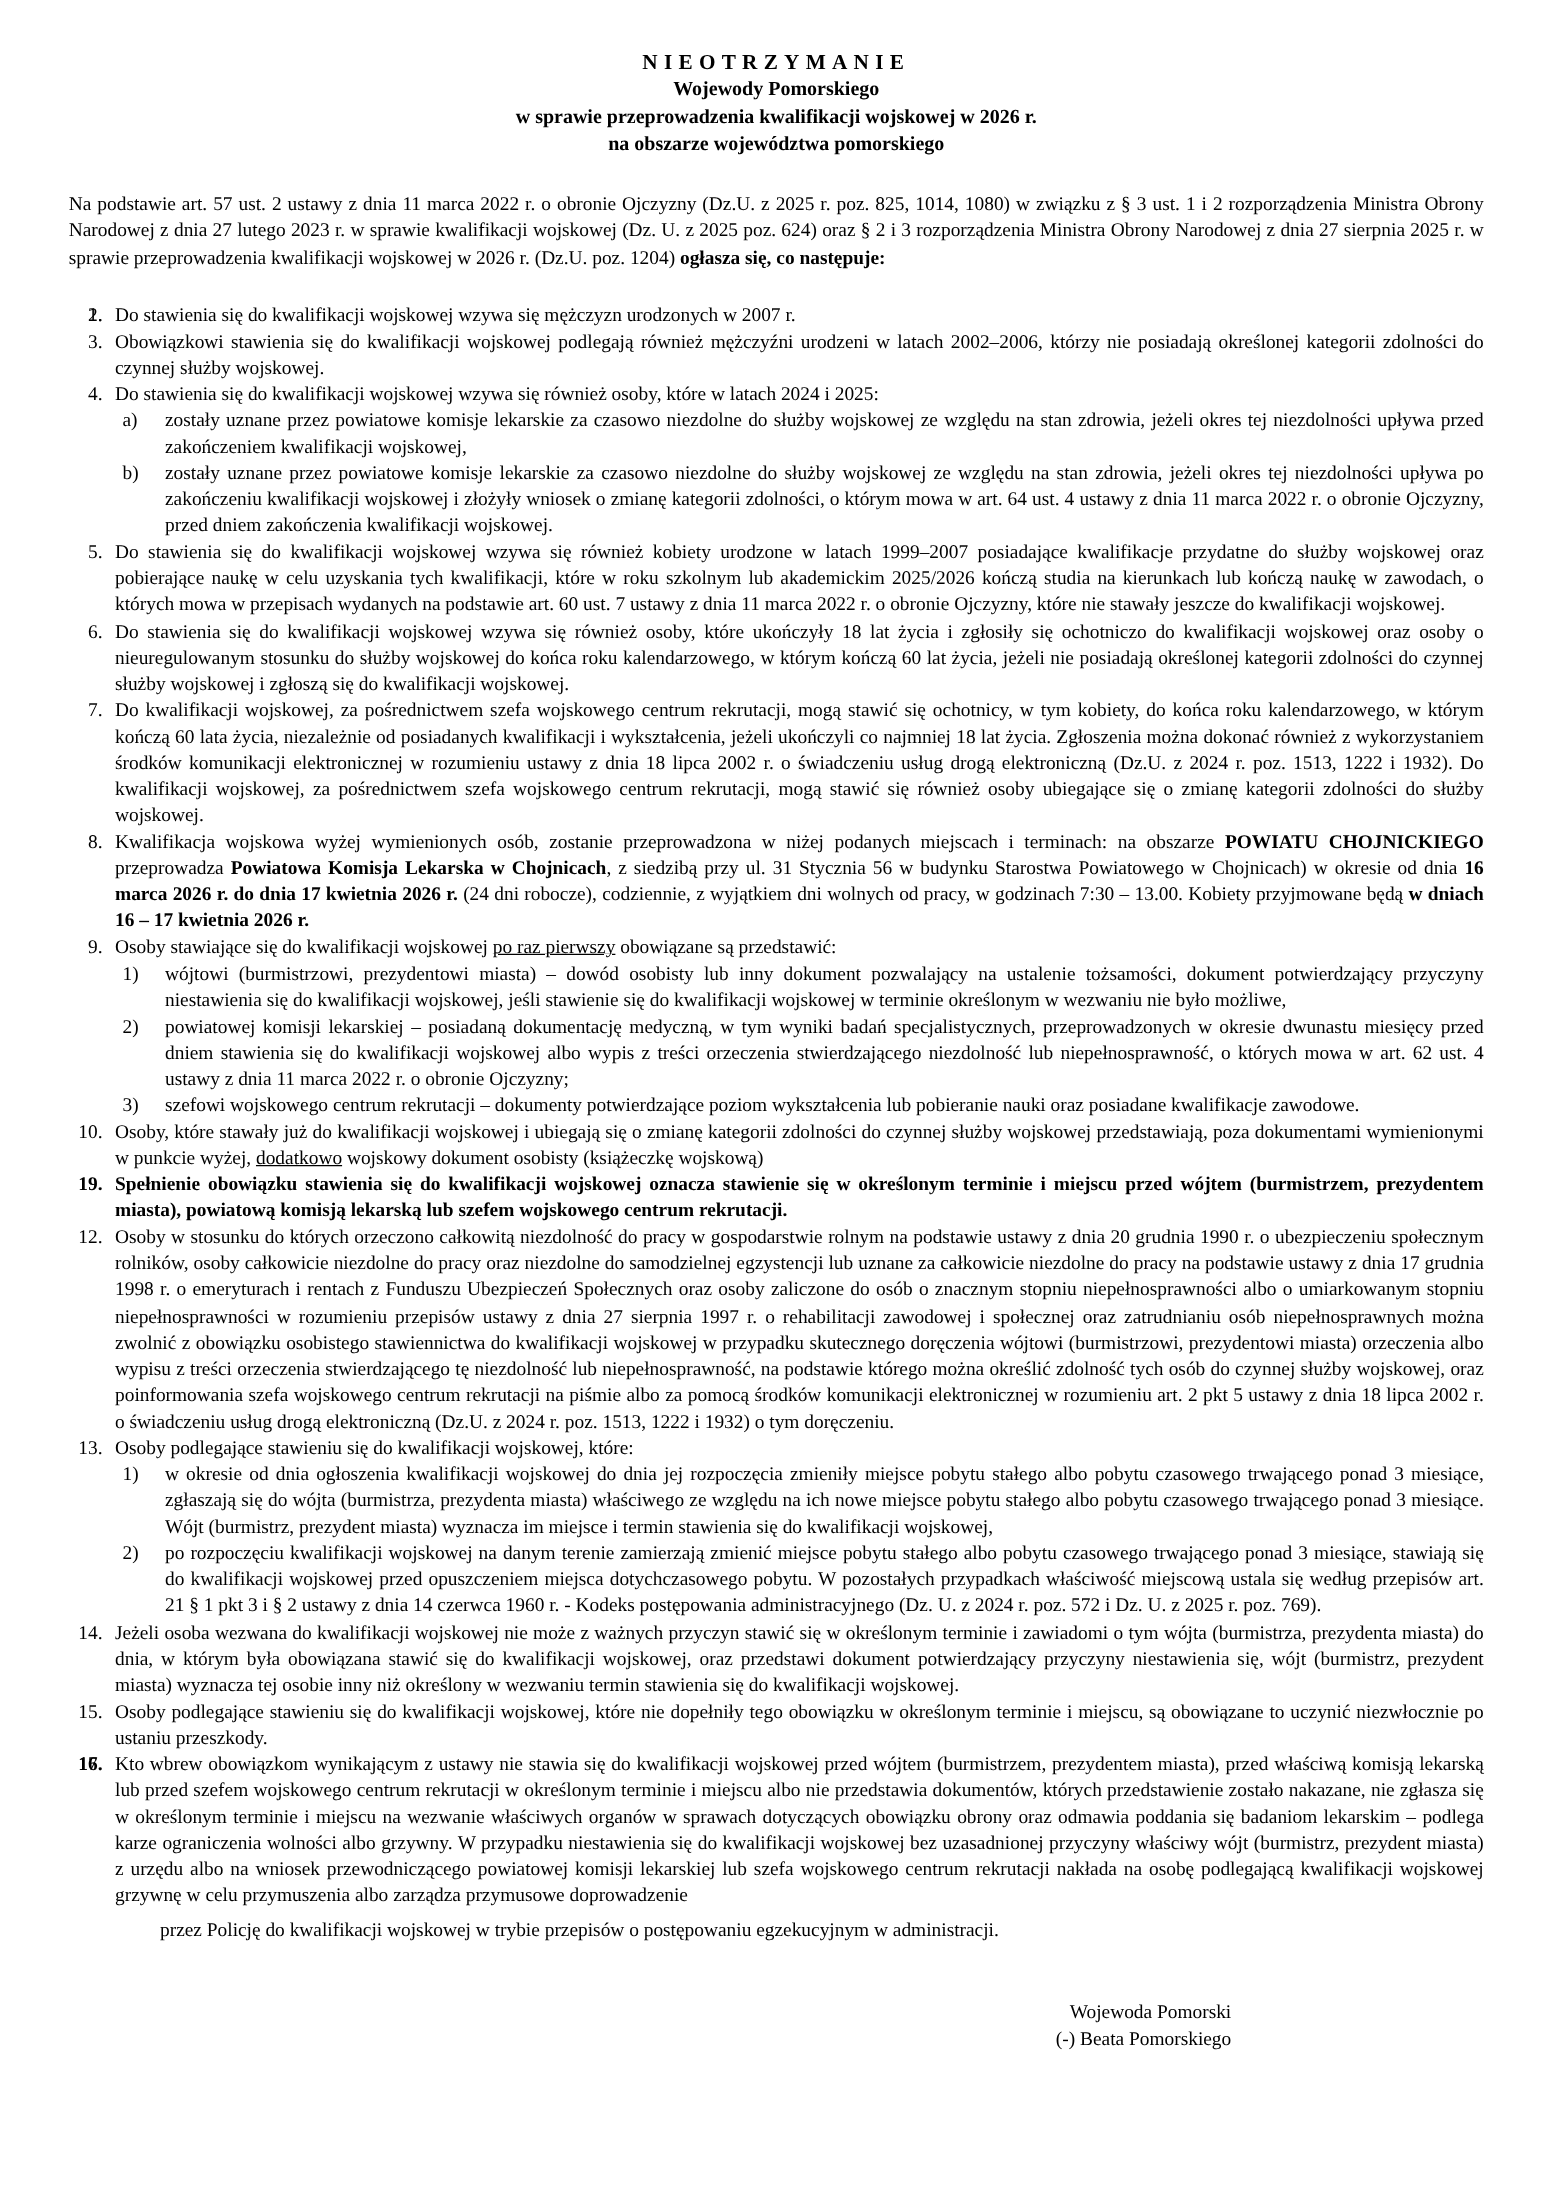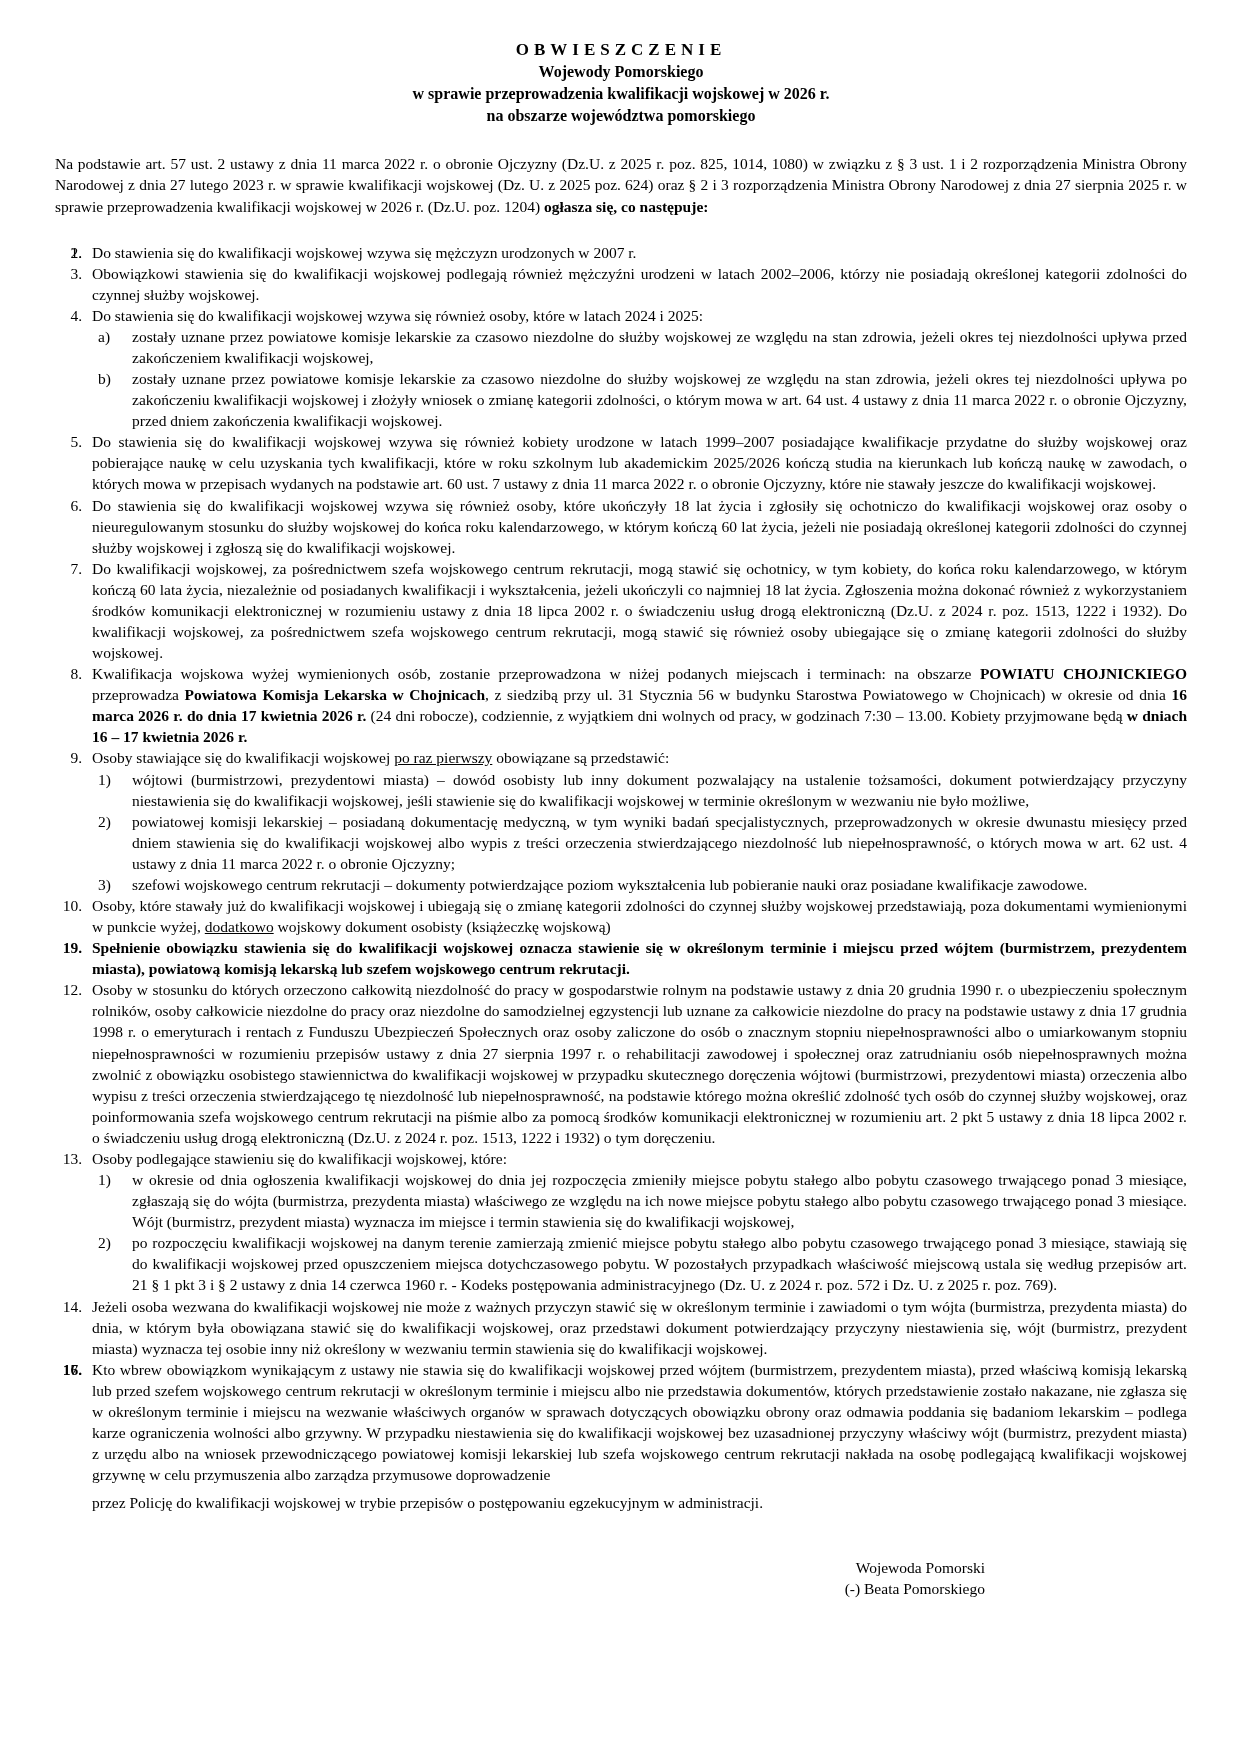--- a/index.html
+++ b/index.html
@@ -19,37 +19,37 @@
   .doc-header { text-align: center; font-weight: bold; }
   .doc-header .t1 { font-size: 17px; letter-spacing: 5px; }
   .doc-header .t2, .doc-header .t3, .doc-header .t4 { font-size: 16px; }
   .intro { margin-top: 27px; text-align: justify; }
   .items { margin-top: 25px; }
   .item { position: relative; padding-left: 37px; text-align: justify; }
   .item > .marker { position: absolute; left: 0; top: 0; width: 27px; text-align: right; }
   .item.bold-item, .item.bold-item > .marker { font-weight: bold; }
   .sub-item { position: relative; padding-left: 40px; text-align: justify; }
   .sub-item > .marker { position: absolute; left: 6px; top: 0; }
-  .para2 { margin-top: 7px; text-align: justify; }
+  .para2 { margin-top: 7px; text-align: justify; margin-left: 36px; }
   .signature {
     margin-top: 44px;
     margin-left: 640px;
     width: 290px;
     text-align: right;
     font-weight: normal;
   }
   b { font-weight: bold; }
   u { text-decoration: underline; }
 </style>
 </head>
 <body>
 
 <div class="page">
   <div class="doc-header">
-    <div class="t1">OBWIESZCZENIE</div>
+    <div class="t1">NIEOTRZYMANIE</div>
     <div class="t2">Wojewody Pomorskiego</div>
     <div class="t3">w sprawie przeprowadzenia kwalifikacji wojskowej w 2026 r.</div>
     <div class="t4">na obszarze województwa pomorskiego</div>
   </div>
 
   <p class="intro" id="intro">Na podstawie art. 57 ust. 2 ustawy z dnia 11 marca 2022 r. o obronie Ojczyzny (Dz.U. z 2025 r. poz. 825, 1014, 1080) w związku z § 3 ust. 1 i 2 rozporządzenia Ministra Obrony Narodowej z dnia 27 lutego 2023 r. w sprawie kwalifikacji wojskowej (Dz. U. z 2025 poz. 624) oraz § 2 i 3 rozporządzenia Ministra Obrony Narodowej z dnia 27 sierpnia 2025 r. w sprawie przeprowadzenia kwalifikacji wojskowej w 2026 r. (Dz.U. poz. 1204) <b>ogłasza się, co następuje:</b></p>
 
   <div class="items" id="items">
       <div class="item"><span class="marker">1.</span></div>
       <div class="item"><span class="marker">2.</span><span>Do stawienia się do kwalifikacji wojskowej wzywa się mężczyzn urodzonych w 2007 r.</span></div>
@@ -58,20 +58,21 @@
       <div class="item"><span class="marker">5.</span><span>Do stawienia się do kwalifikacji wojskowej wzywa się również kobiety urodzone w latach 1999–2007 posiadające kwalifikacje przydatne do służby wojskowej oraz pobierające naukę w celu uzyskania tych kwalifikacji, które w roku szkolnym lub akademickim 2025/2026 kończą studia na kierunkach lub kończą naukę w zawodach, o których mowa w przepisach wydanych na podstawie art. 60 ust. 7 ustawy z dnia 11 marca 2022 r. o obronie Ojczyzny, które nie stawały jeszcze do kwalifikacji wojskowej.</span></div>
       <div class="item"><span class="marker">6.</span><span>Do stawienia się do kwalifikacji wojskowej wzywa się również osoby, które ukończyły 18 lat życia i zgłosiły się ochotniczo do kwalifikacji wojskowej oraz osoby o nieuregulowanym stosunku do służby wojskowej do końca roku kalendarzowego, w którym kończą 60 lat życia, jeżeli nie posiadają określonej kategorii zdolności do czynnej służby wojskowej i zgłoszą się do kwalifikacji wojskowej.</span></div>
       <div class="item"><span class="marker">7.</span><span>Do kwalifikacji wojskowej, za pośrednictwem szefa wojskowego centrum rekrutacji, mogą stawić się ochotnicy, w tym kobiety, do końca roku kalendarzowego, w którym kończą 60 lata życia, niezależnie od posiadanych kwalifikacji i wykształcenia, jeżeli ukończyli co najmniej 18 lat życia. Zgłoszenia można dokonać również z wykorzystaniem środków komunikacji elektronicznej w rozumieniu ustawy z dnia 18 lipca 2002 r. o świadczeniu usług drogą elektroniczną (Dz.U. z 2024 r. poz. 1513, 1222 i 1932). Do kwalifikacji wojskowej, za pośrednictwem szefa wojskowego centrum rekrutacji, mogą stawić się również osoby ubiegające się o zmianę kategorii zdolności do służby wojskowej.</span></div>
       <div class="item"><span class="marker">8.</span><span>Kwalifikacja wojskowa wyżej wymienionych osób, zostanie przeprowadzona w niżej podanych miejscach i terminach: na obszarze <b>POWIATU CHOJNICKIEGO</b> przeprowadza <b>Powiatowa Komisja Lekarska w Chojnicach</b>, z siedzibą przy ul. 31 Stycznia 56 w budynku Starostwa Powiatowego w Chojnicach) w okresie od dnia <b>16 marca 2026 r. do dnia 17 kwietnia 2026 r.</b> (24 dni robocze), codziennie, z wyjątkiem dni wolnych od pracy, w godzinach 7:30 – 13.00. Kobiety przyjmowane będą <b>w dniach 16 – 17 kwietnia 2026 r.</b></span></div>
       <div class="item"><span class="marker">9.</span><span>Osoby stawiające się do kwalifikacji wojskowej <u>po raz pierwszy</u> obowiązane są przedstawić:</span><div class="sub-item"><span class="marker">1)</span><span>wójtowi (burmistrzowi, prezydentowi miasta) – dowód osobisty lub inny dokument pozwalający na ustalenie tożsamości, dokument potwierdzający przyczyny niestawienia się do kwalifikacji wojskowej, jeśli stawienie się do kwalifikacji wojskowej w terminie określonym w wezwaniu nie było możliwe,</span></div><div class="sub-item"><span class="marker">2)</span><span>powiatowej komisji lekarskiej – posiadaną dokumentację medyczną, w tym wyniki badań specjalistycznych, przeprowadzonych w okresie dwunastu miesięcy przed dniem stawienia się do kwalifikacji wojskowej albo wypis z treści orzeczenia stwierdzającego niezdolność lub niepełnosprawność, o których mowa w art. 62 ust. 4 ustawy z dnia 11 marca 2022 r. o obronie Ojczyzny;</span></div><div class="sub-item"><span class="marker">3)</span><span>szefowi wojskowego centrum rekrutacji – dokumenty potwierdzające poziom wykształcenia lub pobieranie nauki oraz posiadane kwalifikacje zawodowe.</span></div></div>
       <div class="item"><span class="marker">10.</span><span>Osoby, które stawały już do kwalifikacji wojskowej i ubiegają się o zmianę kategorii zdolności do czynnej służby wojskowej przedstawiają, poza dokumentami wymienionymi w punkcie wyżej, <u>dodatkowo</u> wojskowy dokument osobisty (książeczkę wojskową)</span></div>
       <div class="item bold-item"><span class="marker">19.</span><span>Spełnienie obowiązku stawienia się do kwalifikacji wojskowej oznacza stawienie się w określonym terminie i miejscu przed wójtem (burmistrzem, prezydentem miasta), powiatową komisją lekarską lub szefem wojskowego centrum rekrutacji.</span></div>
       <div class="item"><span class="marker">12.</span><span>Osoby w stosunku do których orzeczono całkowitą niezdolność do pracy w gospodarstwie rolnym na podstawie ustawy z dnia 20 grudnia 1990 r. o ubezpieczeniu społecznym rolników, osoby całkowicie niezdolne do pracy oraz niezdolne do samodzielnej egzystencji lub uznane za całkowicie niezdolne do pracy na podstawie ustawy z dnia 17 grudnia 1998 r. o emeryturach i rentach z Funduszu Ubezpieczeń Społecznych oraz osoby zaliczone do osób o znacznym stopniu niepełnosprawności albo o umiarkowanym stopniu niepełnosprawności w rozumieniu przepisów ustawy z dnia 27 sierpnia 1997 r. o rehabilitacji zawodowej i społecznej oraz zatrudnianiu osób niepełnosprawnych można zwolnić z obowiązku osobistego stawiennictwa do kwalifikacji wojskowej w przypadku skutecznego doręczenia wójtowi (burmistrzowi, prezydentowi miasta) orzeczenia albo wypisu z treści orzeczenia stwierdzającego tę niezdolność lub niepełnosprawność, na podstawie którego można określić zdolność tych osób do czynnej służby wojskowej, oraz poinformowania szefa wojskowego centrum rekrutacji na piśmie albo za pomocą środków komunikacji elektronicznej w rozumieniu art. 2 pkt 5 ustawy z dnia 18 lipca 2002 r. o świadczeniu usług drogą elektroniczną (Dz.U. z 2024 r. poz. 1513, 1222 i 1932) o tym doręczeniu.</span></div>
       <div class="item"><span class="marker">13.</span><span>Osoby podlegające stawieniu się do kwalifikacji wojskowej, które:</span><div class="sub-item"><span class="marker">1)</span><span>w okresie od dnia ogłoszenia kwalifikacji wojskowej do dnia jej rozpoczęcia zmieniły miejsce pobytu stałego albo pobytu czasowego trwającego ponad 3 miesiące, zgłaszają się do wójta (burmistrza, prezydenta miasta) właściwego ze względu na ich nowe miejsce pobytu stałego albo pobytu czasowego trwającego ponad 3 miesiące. Wójt (burmistrz, prezydent miasta) wyznacza im miejsce i termin stawienia się do kwalifikacji wojskowej,</span></div><div class="sub-item"><span class="marker">2)</span><span>po rozpoczęciu kwalifikacji wojskowej na danym terenie zamierzają zmienić miejsce pobytu stałego albo pobytu czasowego trwającego ponad 3 miesiące, stawiają się do kwalifikacji wojskowej przed opuszczeniem miejsca dotychczasowego pobytu. W pozostałych przypadkach właściwość miejscową ustala się według przepisów art. 21 § 1 pkt 3 i § 2 ustawy z dnia 14 czerwca 1960 r. - Kodeks postępowania administracyjnego (Dz. U. z 2024 r. poz. 572 i Dz. U. z 2025 r. poz. 769).</span></div></div>
       <div class="item"><span class="marker">14.</span><span>Jeżeli osoba wezwana do kwalifikacji wojskowej nie może z ważnych przyczyn stawić się w określonym terminie i zawiadomi o tym wójta (burmistrza, prezydenta miasta) do dnia, w którym była obowiązana stawić się do kwalifikacji wojskowej, oraz przedstawi dokument potwierdzający przyczyny niestawienia się, wójt (burmistrz, prezydent miasta) wyznacza tej osobie inny niż określony w wezwaniu termin stawienia się do kwalifikacji wojskowej.</span></div>
+      <div class="item"><span class="marker">15.</span><span>Osoby podlegające stawieniu się do kwalifikacji wojskowej, które nie dopełniły tego obowiązku w określonym terminie i miejscu, są obowiązane to uczynić niezwłocznie po ustaniu przeszkody.</span></div>
       <div class="item bold-item"><span class="marker">16.</span></div>
       <div class="item"><span class="marker">17.</span><span>Kto wbrew obowiązkom wynikającym z ustawy nie stawia się do kwalifikacji wojskowej przed wójtem (burmistrzem, prezydentem miasta), przed właściwą komisją lekarską lub przed szefem wojskowego centrum rekrutacji w określonym terminie i miejscu albo nie przedstawia dokumentów, których przedstawienie zostało nakazane, nie zgłasza się w określonym terminie i miejscu na wezwanie właściwych organów w sprawach dotyczących obowiązku obrony oraz odmawia poddania się badaniom lekarskim – podlega karze ograniczenia wolności albo grzywny. W przypadku niestawienia się do kwalifikacji wojskowej bez uzasadnionej przyczyny właściwy wójt (burmistrz, prezydent miasta) z urzędu albo na wniosek przewodniczącego powiatowej komisji lekarskiej lub szefa wojskowego centrum rekrutacji nakłada na osobę podlegającą kwalifikacji wojskowej grzywnę w celu przymuszenia albo zarządza przymusowe doprowadzenie</span><p class="para2">przez Policję do kwalifikacji wojskowej w trybie przepisów o postępowaniu egzekucyjnym w administracji.</p></div>
     </div>
 
   <div class="signature">
     <div>Wojewoda Pomorski</div>
     <div>(-) Beata Pomorskiego</div>
   </div>
 </div>
 

